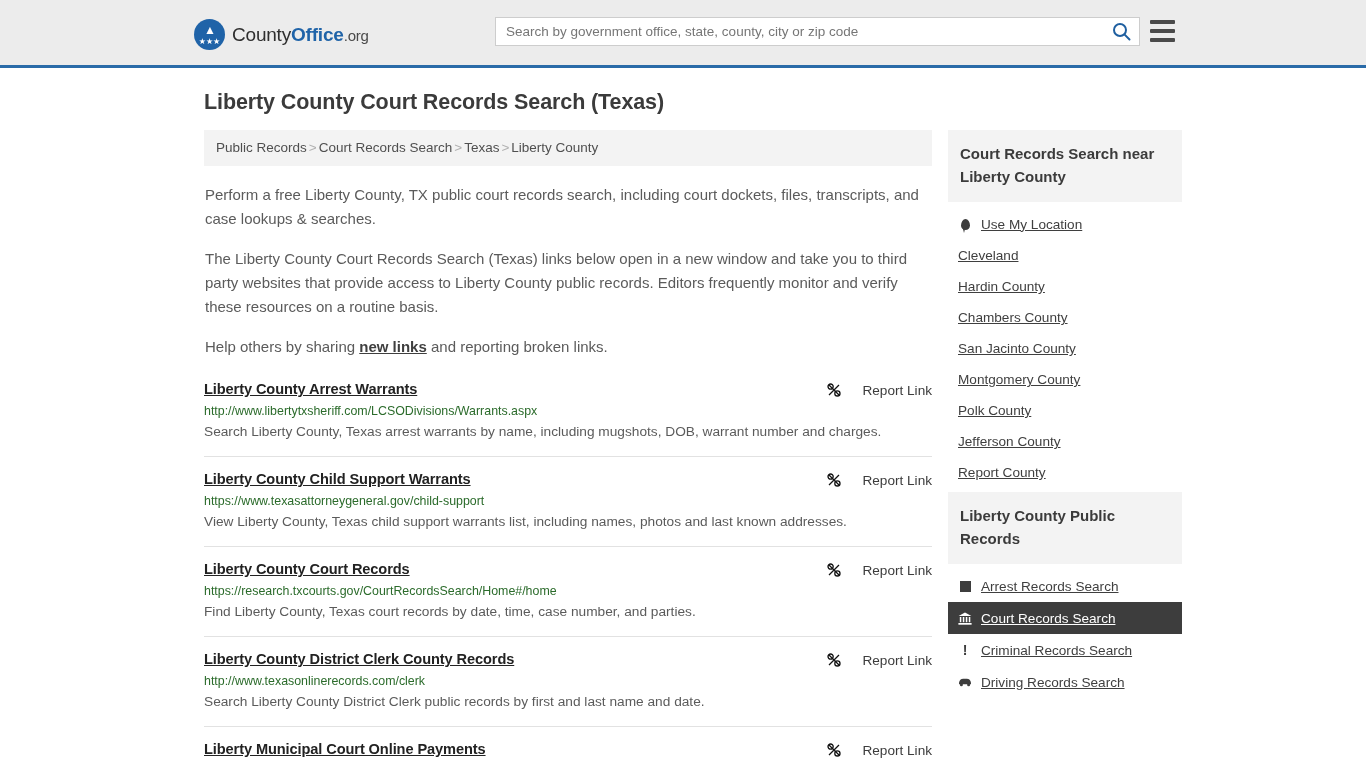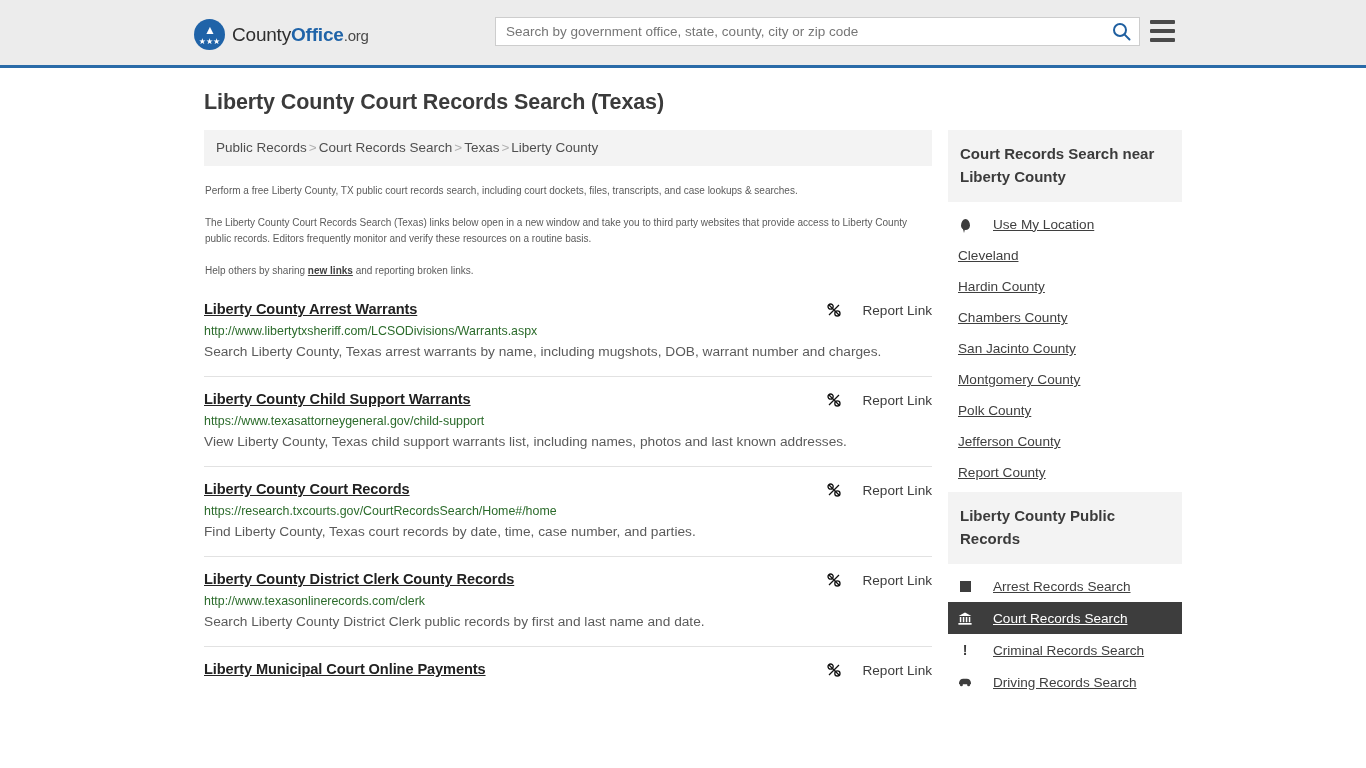--- a/index.html
+++ b/index.html
@@ -149,22 +149,22 @@
   }
   .breadcrumb a {
     color: #4f4f4f;
     text-decoration: none;
   }
   .breadcrumb .sep { color: #b0b0b0; padding: 0 2px; }
 
   
   .intro { padding: 0 1px; }
   .intro p {
-    font-size: 10px;
-    line-height: 16px;
+    font-size: 15px;
+    line-height: 24px;
     color: #5b5b5b;
     margin-top: 16px;
   }
   .intro p:first-child { margin-top: 17px; }
   .intro a {
     color: #3f3f3f;
     text-decoration: underline;
     font-weight: 600;
   }
 
@@ -226,21 +226,21 @@
     font-size: 15px;
     font-weight: bold;
     color: #3b3b3b;
     line-height: 23px;
   }
   .side-list { padding: 6px 0 0 0; list-style: none; }
   .side-list li { display: block; }
   .side-item {
     display: flex;
     align-items: center;
-    gap: 21px;
+    gap: 9px;
     padding: 8px 10px 8px 10px;
     text-decoration: none;
     font-size: 13.6px;
     color: #3f3f3f;
   }
   .side-item .txt { text-decoration: underline; }
   .side-item.active {
     background: #3d3d3d;
   }
   .side-item.active .txt { color: #ffffff; }

